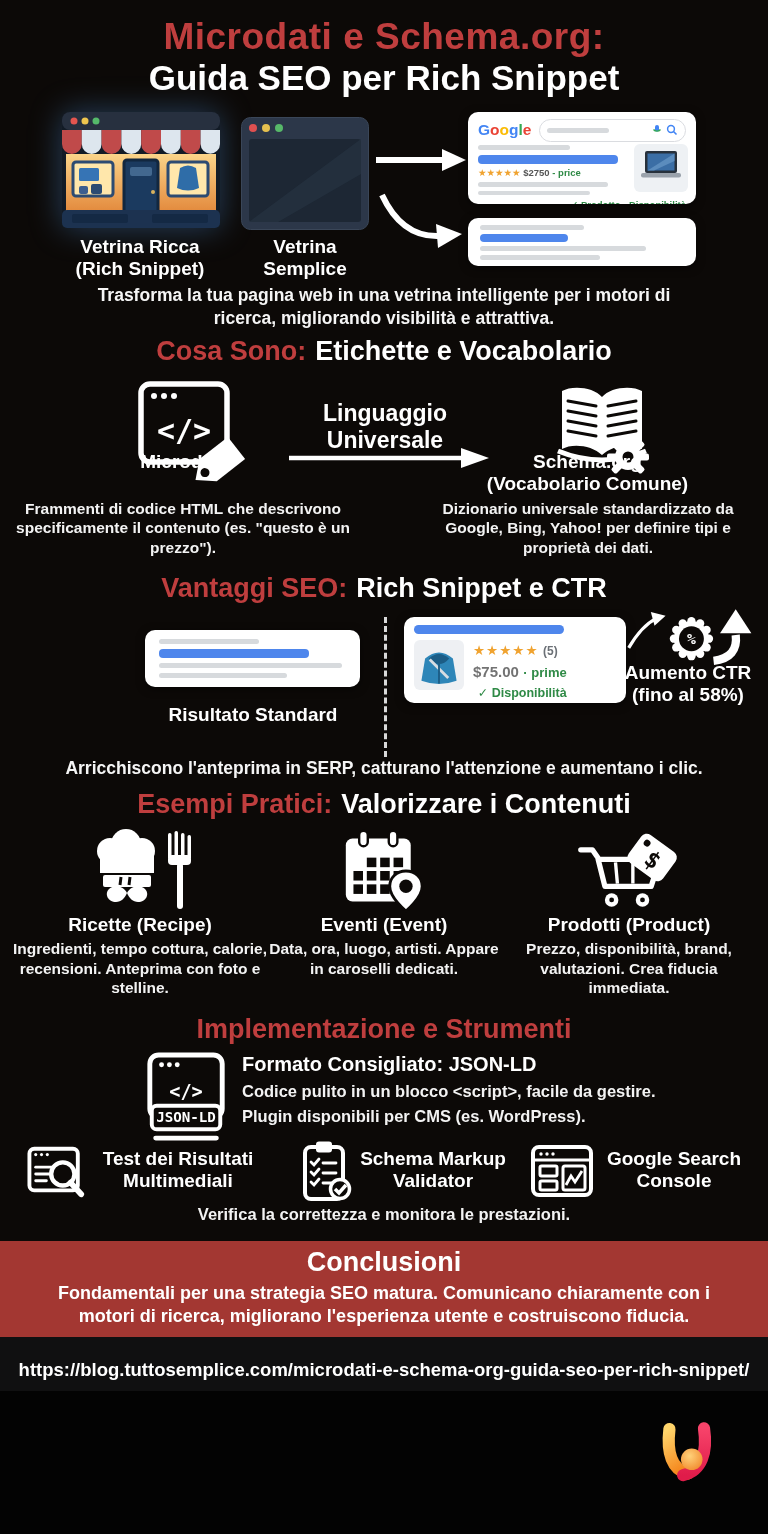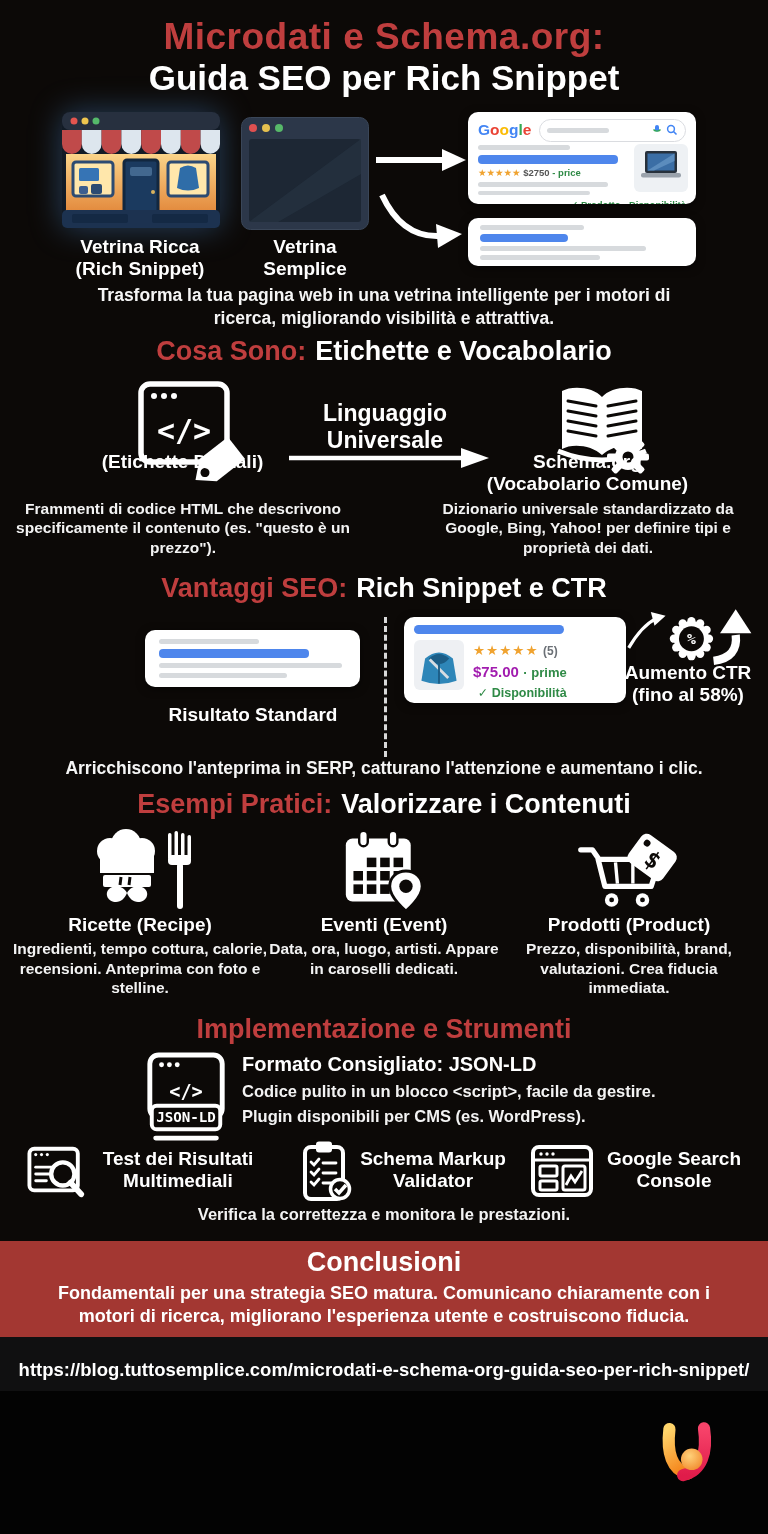--- a/index.html
+++ b/index.html
@@ -183,21 +183,21 @@
         <circle cx="78" cy="80" r="13" fill="#fff"></circle>
           <circle cx="78" cy="80" r="5.5" fill="#0c0907"></circle>
       </g>
     </svg>
     <div class="abs ctr lbl" style="left:300px;top:27px;width:170px;font-size:23px">Linguaggio Universale</div>
     <svg class="abs" style="left:287px;top:72px" width="205" height="26" viewBox="0 0 205 26">
       <line x1="2" y1="13" x2="176" y2="13" stroke="#fff" stroke-width="4.5"></line>
         <polygon points="174,3 174,23 202,13" fill="#fff"></polygon>
     </svg>
     <div class="abs ctr lbl" style="left:10px;top:78px;width:345px">
-      <div>(Etichette Digitali)</div>
+      <div>Microdati</div>
     </div>
     <div class="abs ctr lbl" style="left:415px;top:78px;width:345px">
       <div>Schema.org</div>
       <div>(Vocabolario Comune)</div>
     </div>
     <div class="abs ctr desc" style="left:8px;top:126px;width:350px">Frammenti di codice HTML che descrivono specificamente il contenuto (es. "questo è un prezzo").</div>
     <div class="abs ctr desc" style="left:412px;top:126px;width:352px">Dizionario universale standardizzato da Google, Bing, Yahoo! per definire tipi e proprietà dei dati.</div>
   </div>
 
   <div class="abs sec-head" style="top:573px">
@@ -217,21 +217,21 @@
         <div style="width:50px;height:50px;background:#eef0f3;border-radius:6px;flex:none">
           <svg width="50" height="50" viewBox="0 0 54 54">
             <path d="M12 20 Q27 7 42 20 L46 44 Q27 51 8 44 Z" fill="#2e86b8"></path>
             <path d="M16 20 Q27 10 38 20 Q33 26 27 26 Q21 26 16 20 Z" fill="#1c5d86"></path>
             <line x1="17" y1="21" x2="37" y2="41" stroke="#d8dde2" stroke-width="3"></line>
             <line x1="27" y1="26" x2="27" y2="47" stroke="#1c5d86" stroke-width="2"></line>
           </svg>
         </div>
         <div style="line-height:1.3">
           <div><span class="gold" style="font-size:13.5px;letter-spacing:1px">★★★★★</span> <span class="gray" style="font-size:12px;font-weight:600">(5)</span></div>
-          <div style="margin-top:1px"><span style="color:#a21caf;font-size:15px;font-weight:700">$75.00</span> <span class="green" style="font-size:13px;font-weight:700">· prime</span></div>
+          <div style="margin-top:1px"><span style="color:#737373;font-size:15px;font-weight:700">$75.00</span> <span class="green" style="font-size:13px;font-weight:700">· prime</span></div>
           <div class="green" style="font-size:12.5px;font-weight:700;margin-top:2px">✓ Disponibilità</div>
         </div>
       </div>
     </div>
     <svg class="abs" style="left:625px;top:-6px" width="143" height="64" viewBox="0 0 155 64">
       <path d="M4 46 Q18 22 34 14" stroke="#fff" stroke-width="3.5" fill="none"></path>
       <polygon points="28,7 44,11 32,22" fill="#fff"></polygon>
       <g>
         <circle cx="72" cy="36" r="19" fill="#fff"></circle>
         <circle cx="91" cy="36" r="4.5" fill="#fff"></circle>

